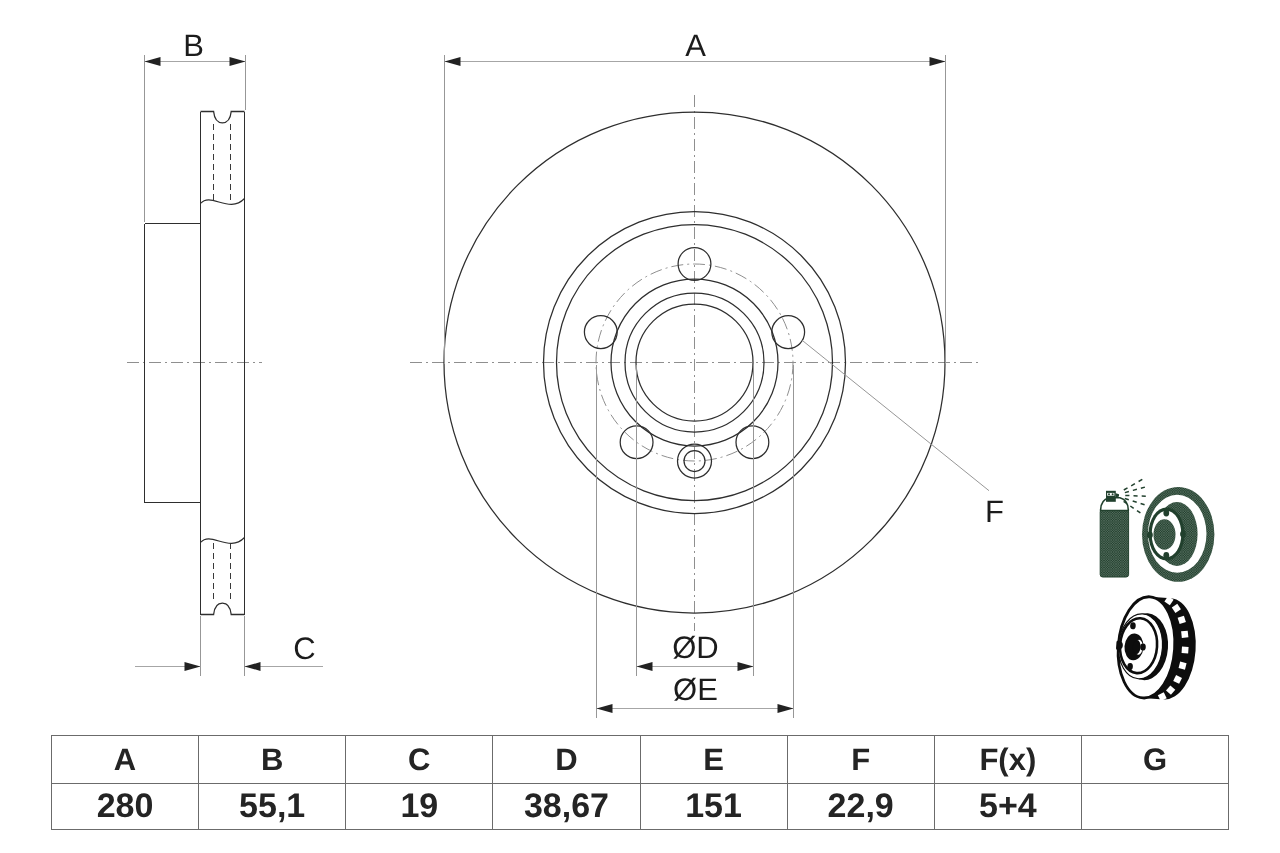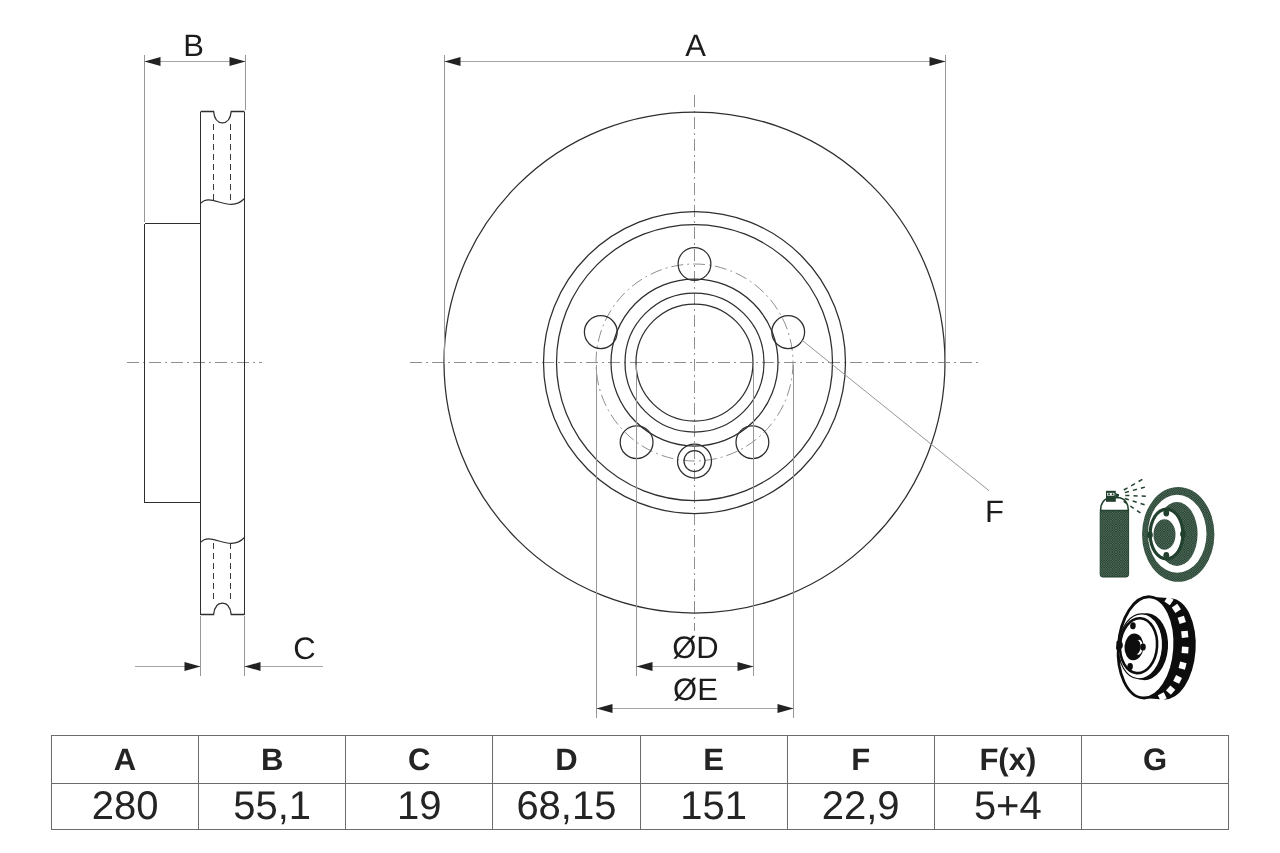--- a/index.html
+++ b/index.html
@@ -10,21 +10,21 @@
   .dimtext{font-family:"Liberation Sans", sans-serif;font-size:31px;font-weight:400;fill:#1c1c1c;
            text-rendering:geometricPrecision;}
   .thin{stroke:#979797;stroke-width:1;shape-rendering:crispEdges;}
   .dimline{stroke:#a6a6a6;stroke-width:1;shape-rendering:crispEdges;}
   .cline{stroke:#8f8f8f;stroke-width:1;shape-rendering:crispEdges;}
   #spec-table{position:absolute;left:51px;top:735px;width:1178px;height:93px;
               border-collapse:collapse;table-layout:fixed;}
   #spec-table td{border:1px solid #6b6b6b;text-align:center;vertical-align:middle;
                  color:#242424;padding:0;overflow:hidden;}
   #spec-table tr.hdr td{height:47px;font-size:31px;font-weight:700;}
-  #spec-table tr.val td{height:45px;font-size:40px;font-weight:400;}
+  #spec-table tr.val td{height:45px;font-size:34px;font-weight:700;}
 </style>
 </head>
 <body>
 
 <div id="stage">
 <svg id="drawing" width="1280" height="853" viewBox="0 0 1280 853">
   <defs>
     <pattern id="hatch" width="2.4" height="2.4" patternUnits="userSpaceOnUse">
       <rect width="2.4" height="2.4" fill="#21402d"></rect>
       <path d="M0,2.4 L2.4,0 M0,0 L2.4,2.4" stroke="#ffffff" stroke-width="0.3" opacity="0.5"></path>
@@ -233,21 +233,21 @@
       <td>D</td>
       <td>E</td>
       <td>F</td>
       <td>F(x)</td>
       <td>G</td>
     </tr>
     <tr class="val">
       <td>280</td>
       <td>55,1</td>
       <td>19</td>
-      <td>68,15</td>
+      <td>38,67</td>
       <td>151</td>
       <td>22,9</td>
       <td>5+4</td>
       <td></td>
     </tr>
   </tbody>
 </table>
 </div>
 
 </body></html>

